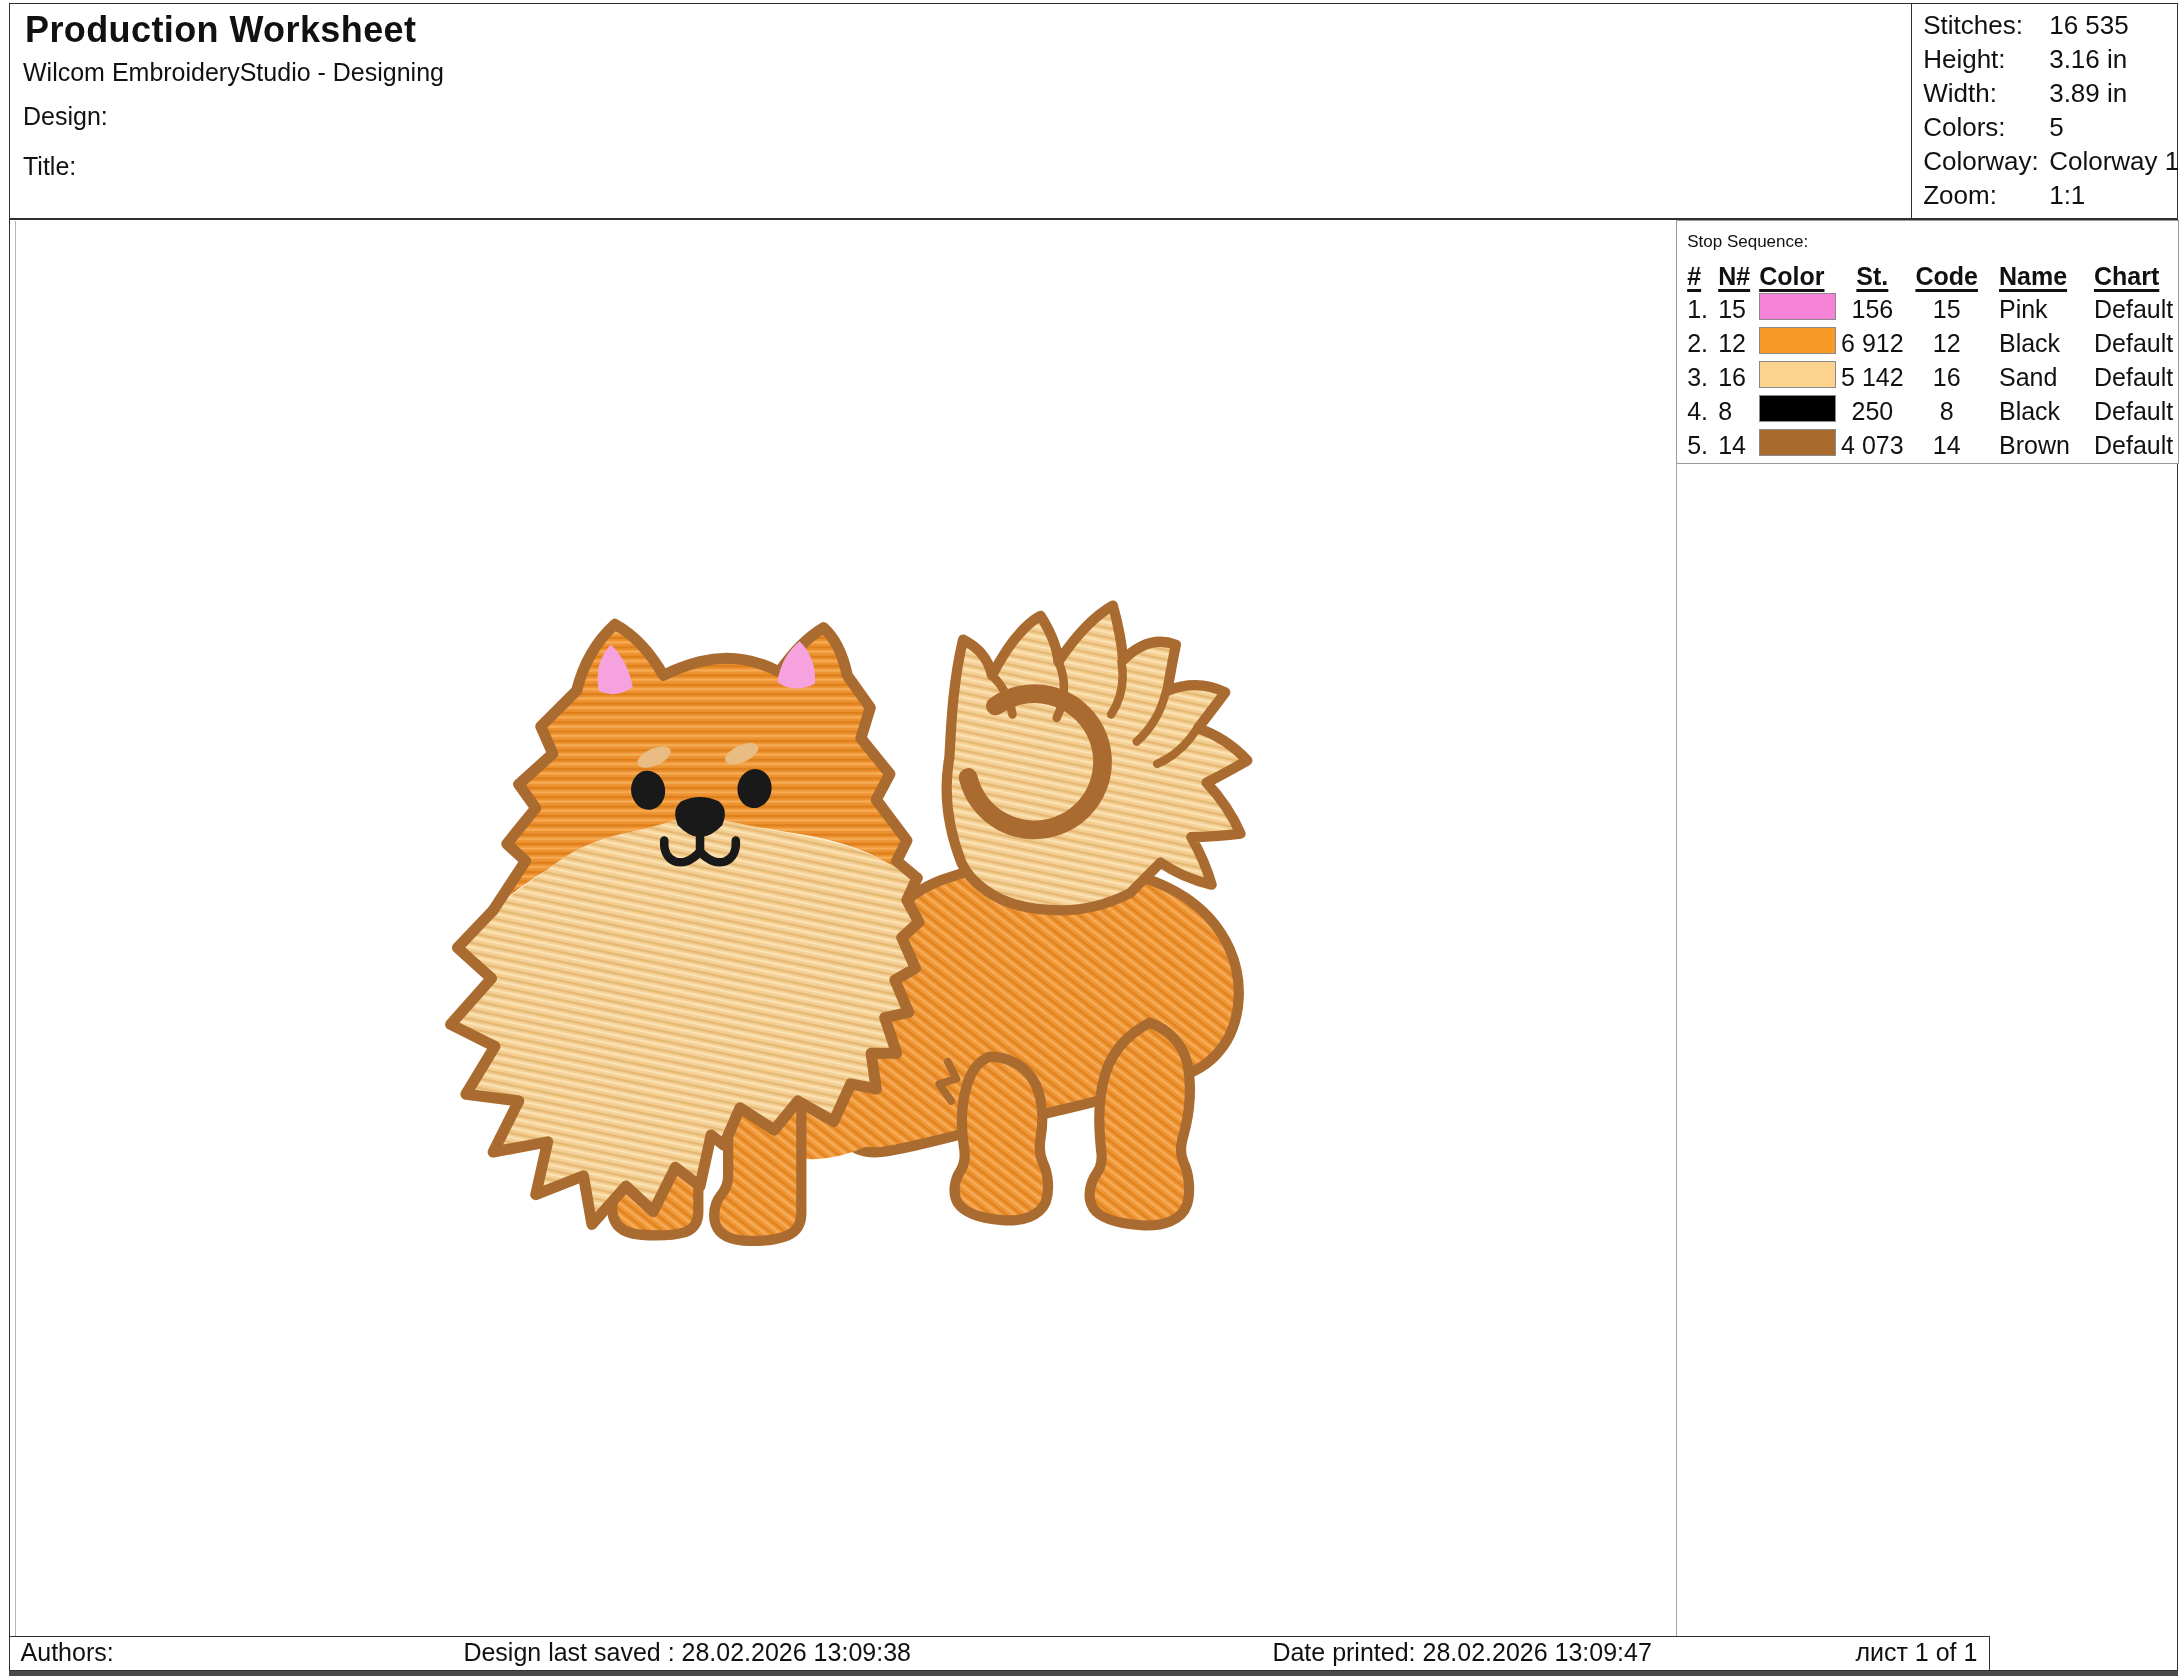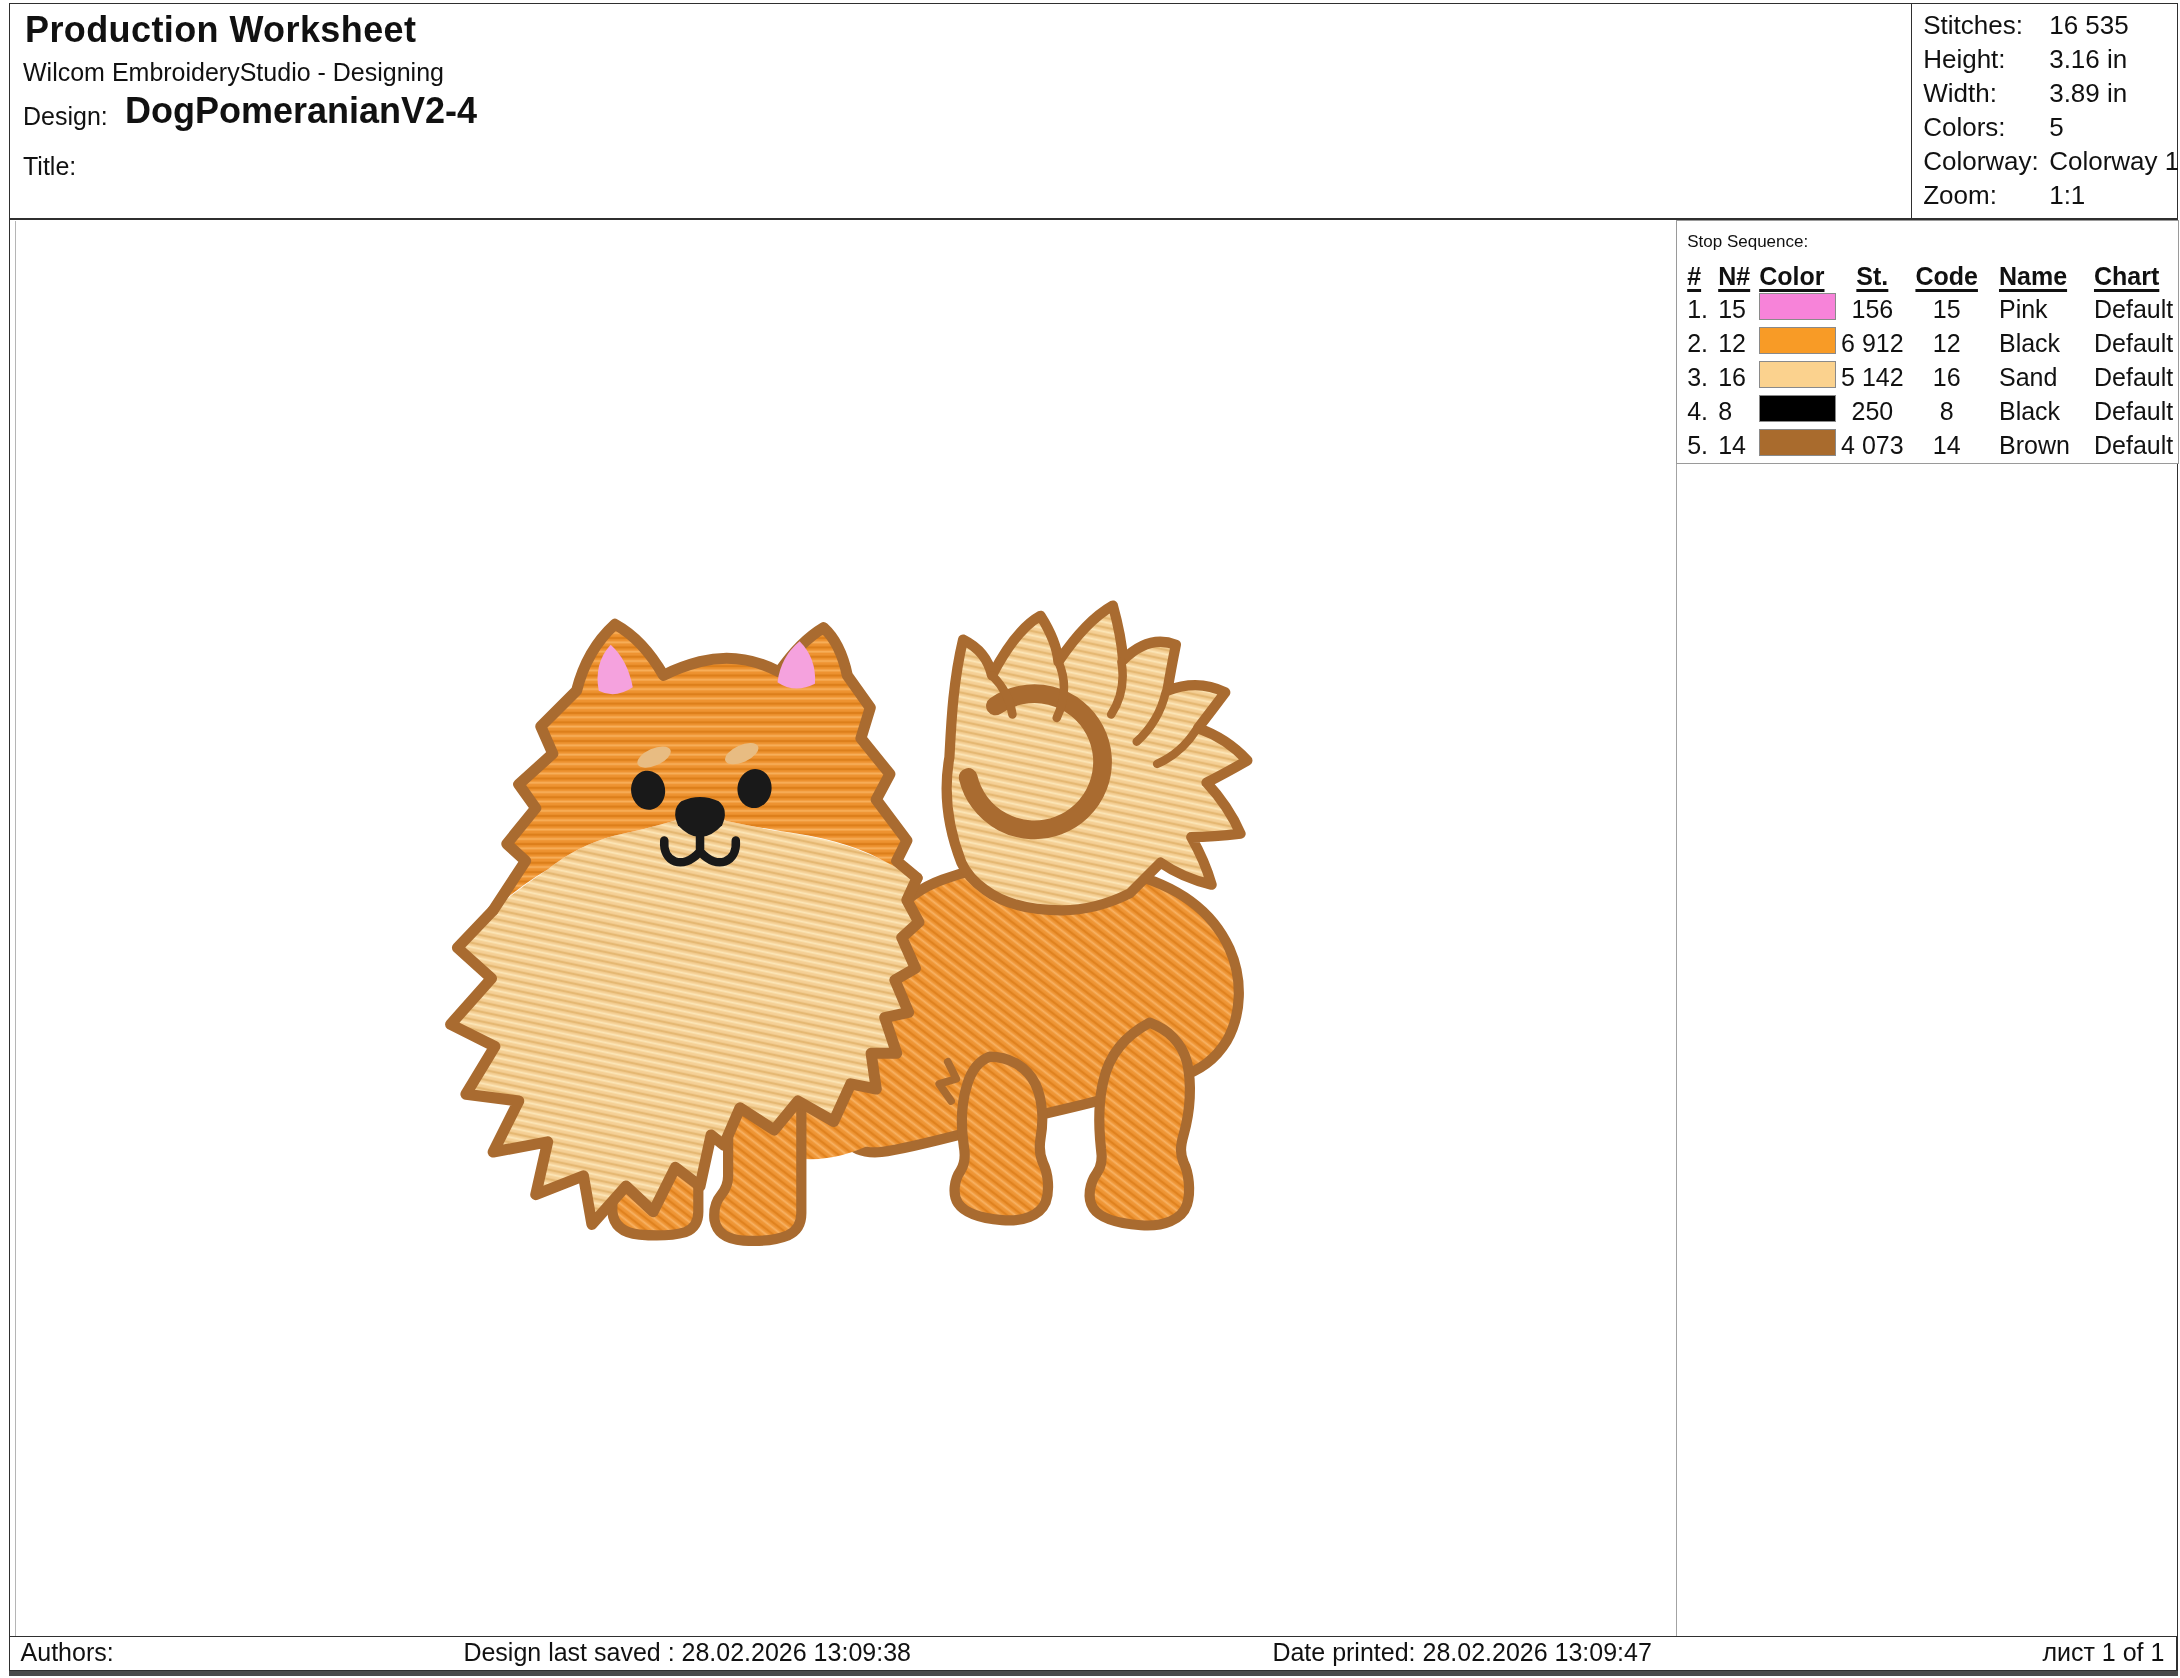--- a/index.html
+++ b/index.html
@@ -33,21 +33,21 @@
   .stop-grid{display:grid;grid-template-columns:31px 41px 80px 68px 79px 95px 1fr;align-items:center;padding-left:10.2px;font-size:25px;}
   .stop-header{height:32px;font-weight:700;}
   .stop-header span{text-decoration:underline;text-decoration-thickness:2.6px;text-underline-offset:4.3px;}
   .stop-row{height:34px;}
   .c-st,.c-code{text-align:center;}
   .c-name,.c-chart{padding-left:12.8px;}
   .c-st{padding-right:1.7px;}
   .swatch{width:77px;height:27px;border:1.7px solid #8a8a8a;box-sizing:border-box;display:inline-block;}
 
   
-  .footer-bar{left:3.4px;top:1636px;width:2168px;height:35px;border:1.7px solid #2f2f2f;background:#fff;font-size:25px;}
+  .footer-bar{left:3.4px;top:1636px;width:1981px;height:35px;border:1.7px solid #2f2f2f;background:#fff;font-size:25px;}
   .footer-bar span{position:absolute;top:0;height:31.5px;line-height:31.5px;white-space:nowrap;}
   .ft-authors{left:10.2px;}
   .ft-saved{left:453px;}
   .ft-printed{left:1262px;}
   .ft-sheet{right:12px;}
   .footer-shadow{left:3.4px;top:1671px;width:2169px;height:5.1px;background:#4a4a4a;}
 
   
   .design-canvas{left:10.2px;top:221px;width:1660px;height:1416px;background:#fff;}
   .dog-svg{position:absolute;left:424px;top:359px;width:818px;height:681px;}
@@ -59,21 +59,20 @@
 
   <div class="abs outer-border"></div>
   <div class="abs info-divider"></div>
   <div class="abs header-bottom-line"></div>
   <div class="abs canvas-left-line"></div>
   <div class="abs panel-divider"></div>
 
   <div class="abs hd-title">Production Worksheet</div>
   <div class="abs hd-sub">Wilcom EmbroideryStudio - Designing</div>
   <div class="abs hd-design-label">Design:</div>
-  <div class="abs hd-design-name">DogPomeranianV2-4</div>
   <div class="abs hd-title-label">Title:</div>
 
   <div class="abs info-panel">
     <div>
         <div class="info-row">
           <span class="lbl">Stitches:</span>
           <span class="val">16 535</span>
         </div>
         <div class="info-row">
           <span class="lbl">Height:</span>

